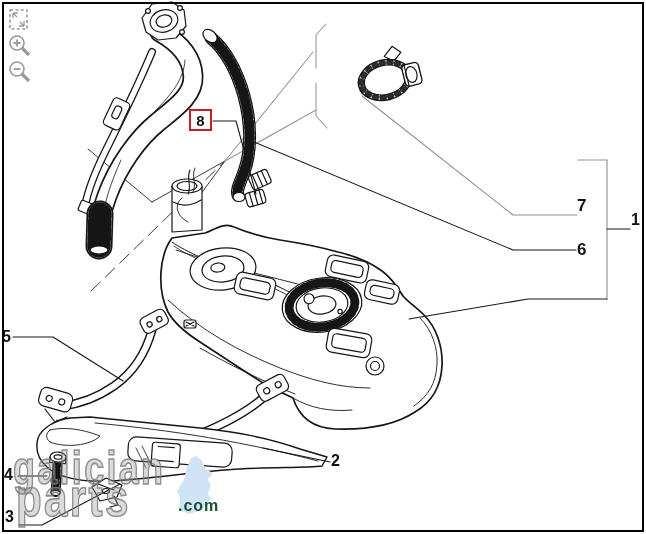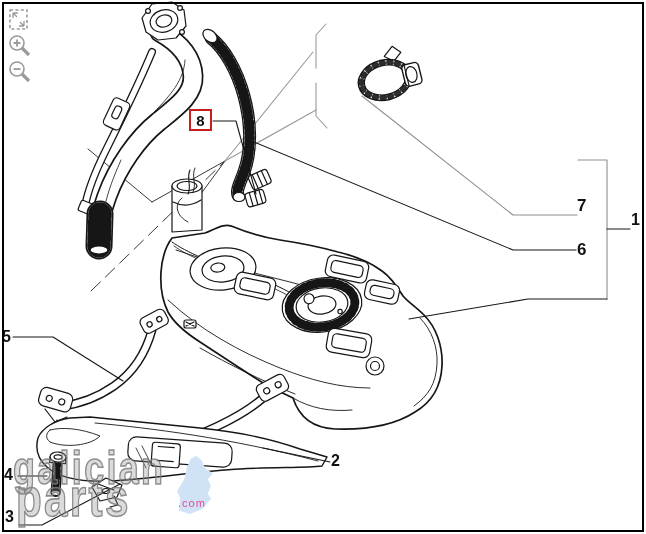--- a/index.html
+++ b/index.html
@@ -16,22 +16,22 @@
   
   .wm-word{position:absolute;z-index:32;color:rgba(135,135,135,0.30);
            -webkit-text-stroke:1.6px rgba(125,125,125,0.85);
            font-weight:bold;letter-spacing:3px;transform:scaleX(0.78);
            transform-origin:left top;pointer-events:none;}
   .wm1{left:13px;top:441px;font-size:46px;}
   .wm2{left:16px;top:466px;font-size:54px;}
   .wm-blue{position:absolute;left:175px;top:454px;width:40px;height:60px;z-index:30;
            background:#cfe2f6;pointer-events:none;
            clip-path:polygon(52% 3%,66% 10%,76% 24%,95% 32%,82% 42%,90% 53%,82% 66%,90% 75%,67% 92%,37% 100%,10% 94%,13% 73%,5% 62%,23% 42%,30% 22%,40% 8%);}
-  .wm-com{position:absolute;left:178px;top:497px;z-index:33;font-size:11px;font-weight:normal;
-          color:#ec4899;letter-spacing:1px;pointer-events:none;}
+  .wm-com{position:absolute;left:178px;top:497px;z-index:33;font-size:16px;font-weight:bold;
+          color:#14532d;letter-spacing:1px;pointer-events:none;}
   
   .toolbar{position:absolute;left:5px;top:6px;z-index:25;width:30px;}
 </style>
 </head>
 <body>
 
 <div class="stage">
 
 <svg width="646" height="534" viewBox="0 0 646 534">
   <g fill="none" stroke="#161616" stroke-width="1.2" stroke-linecap="round" stroke-linejoin="round">

